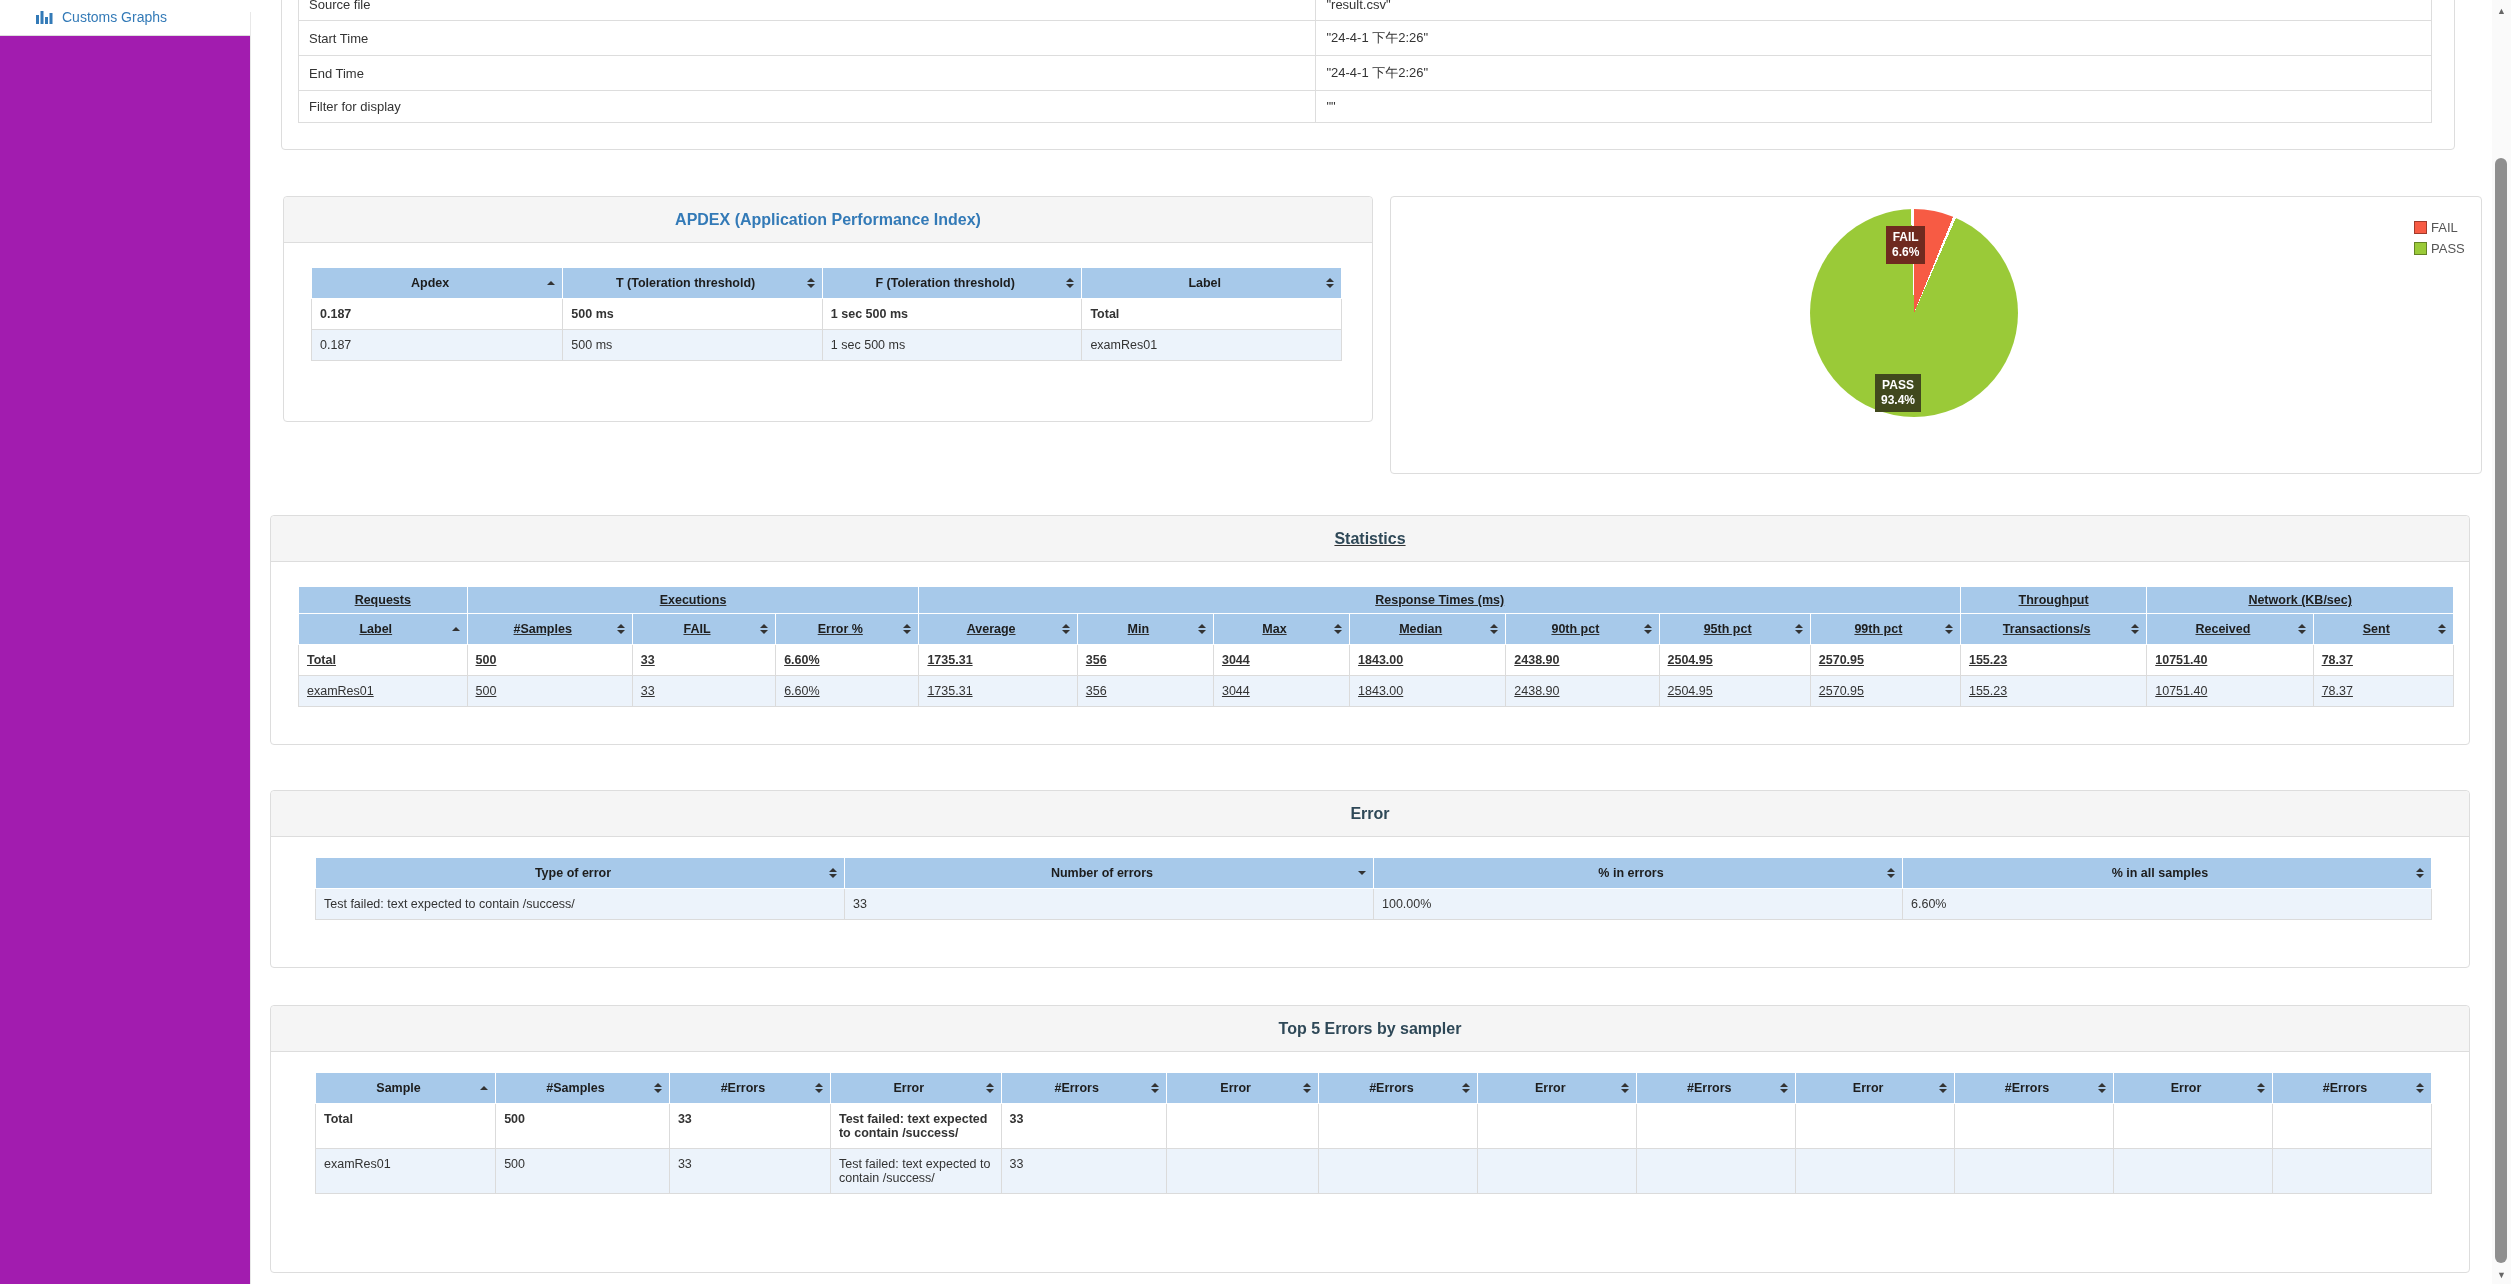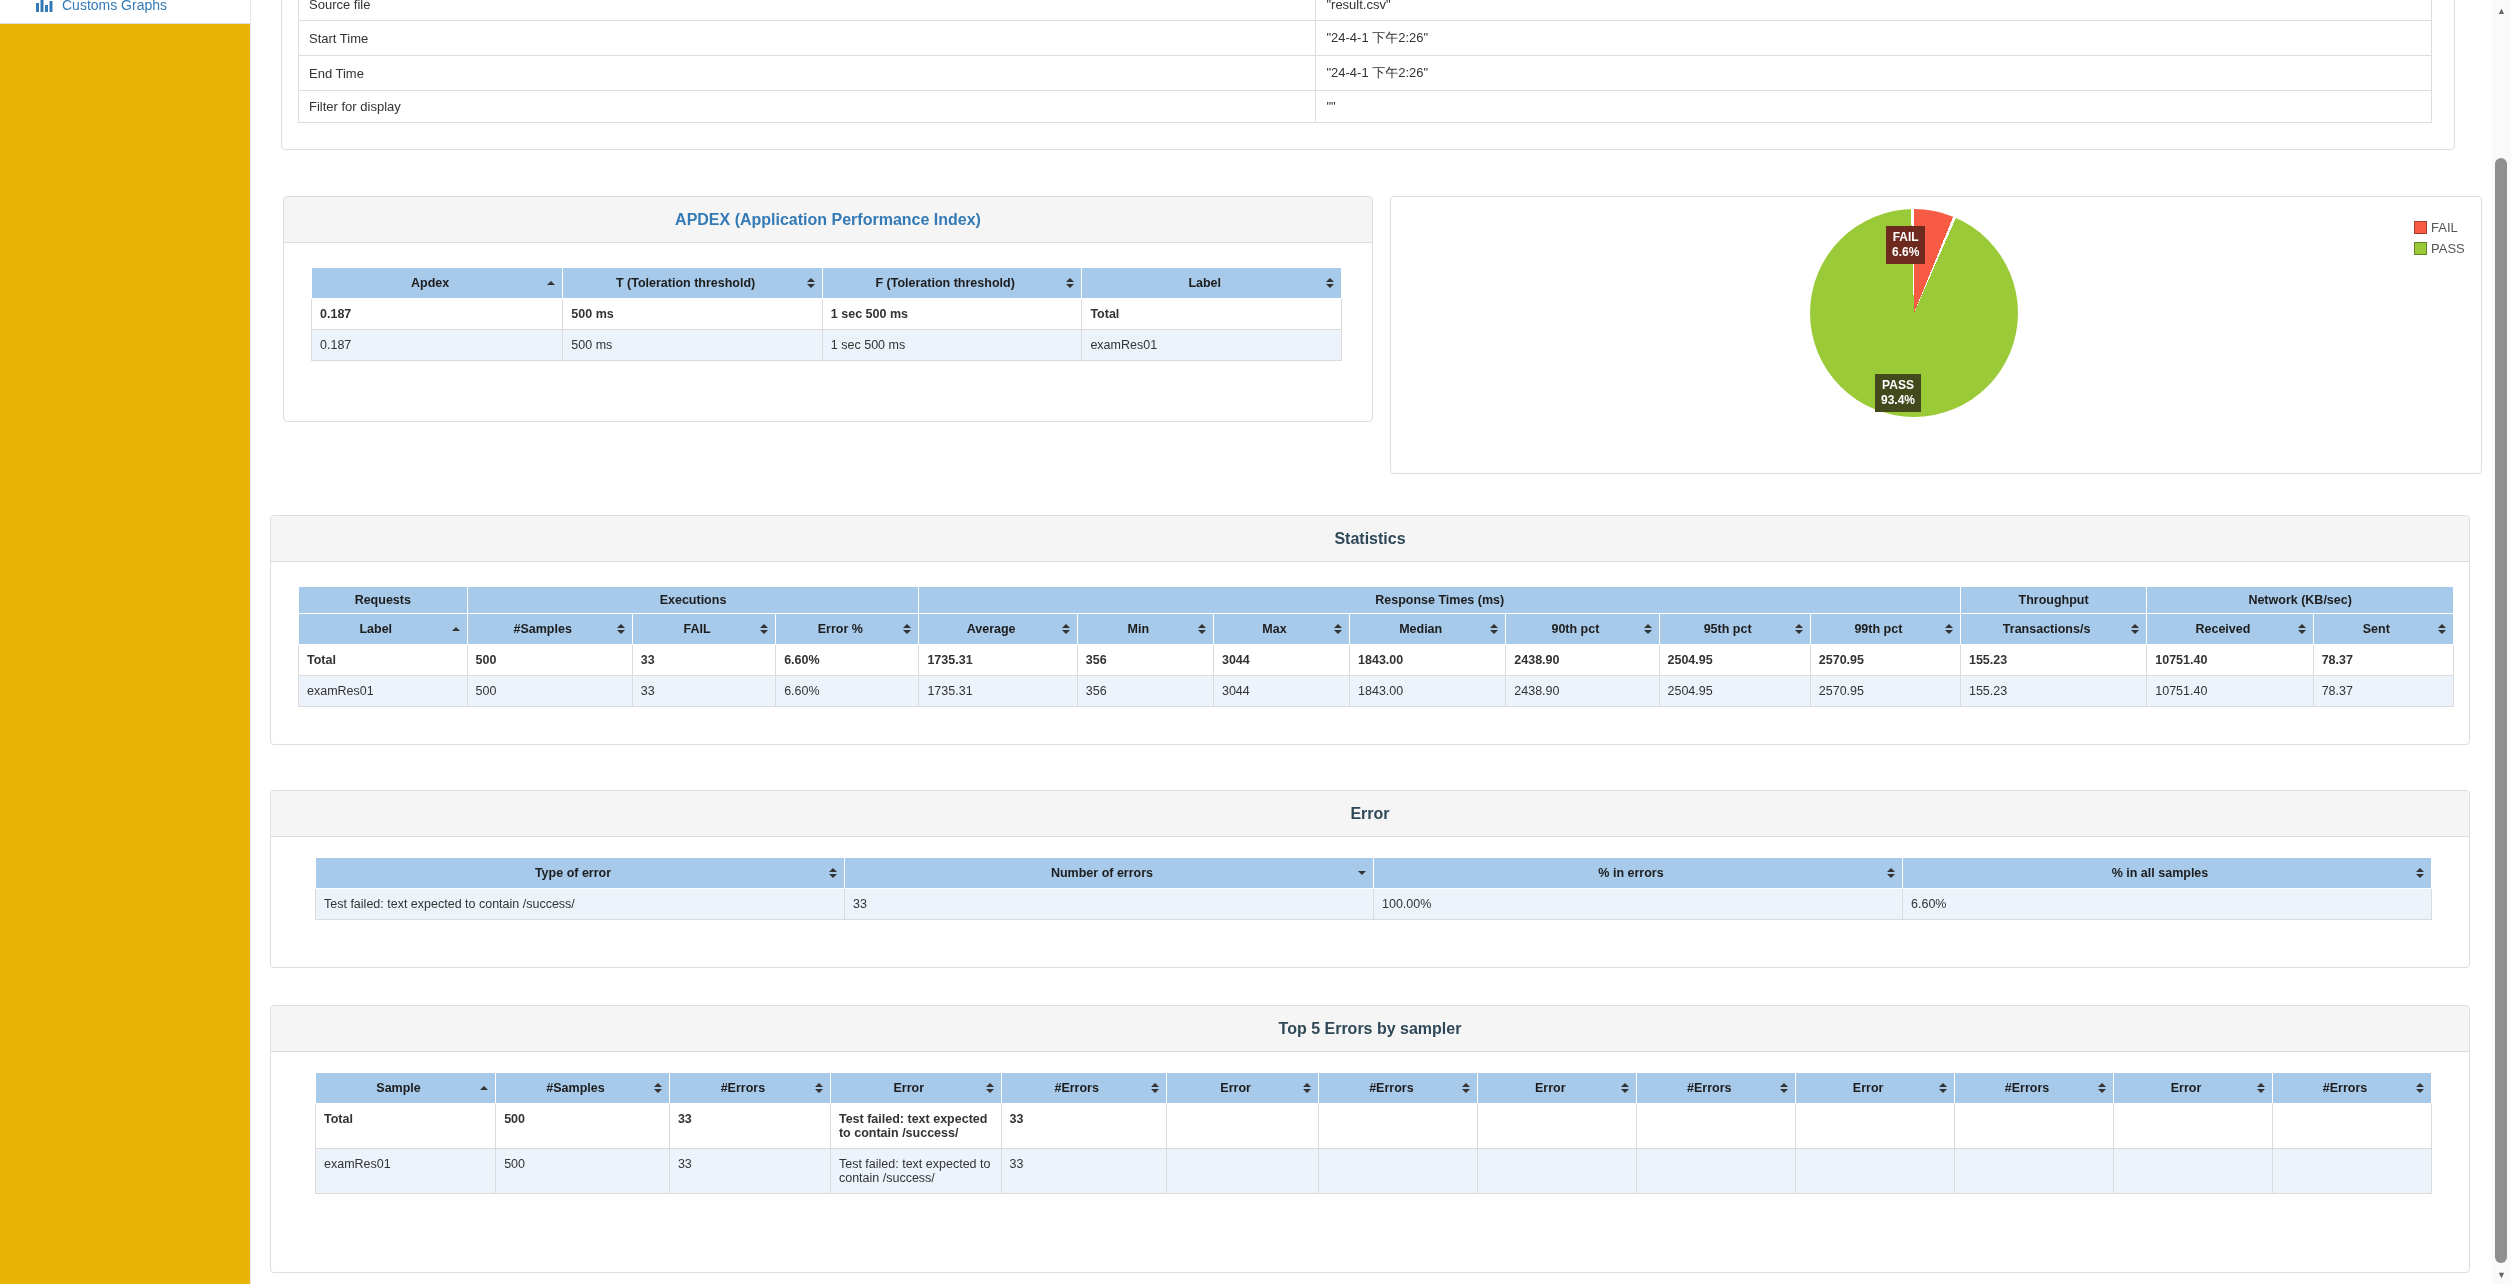--- a/index.html
+++ b/index.html
@@ -2,21 +2,21 @@
 <html><head>
 <meta charset="utf-8">
 <style>
   html,body{margin:0;padding:0;}
   body{
     width:2511px;height:1284px;overflow:hidden;position:relative;
     background:#ffffff;color:#333;
     font-family:"Liberation Sans",sans-serif;
   }
   
-  .sidebar{position:absolute;left:0;top:0;bottom:0;width:251px;background:#eab308;border-right:1px solid #e8e8e8;box-sizing:border-box;}
+  .sidebar{position:absolute;left:0;top:12px;bottom:0;width:251px;background:#a21caf;border-right:1px solid #e8e8e8;box-sizing:border-box;}
   .side-item{position:absolute;top:-13px;left:0;right:0;height:37px;background:#fff;border-bottom:1px solid #ddd;
     color:#337ab7;font-size:14px;line-height:37px;padding-left:62px;box-sizing:border-box;cursor:pointer;}
   .side-item svg{position:absolute;left:36px;top:10px;}
   
   .content{position:absolute;left:251px;top:0;right:19px;bottom:0;}
   .panel{position:absolute;background:#fff;border:1px solid #ddd;border-radius:4px;box-sizing:border-box;}
   .panel-h{height:45px;line-height:45px;background:#f5f5f5;border-bottom:1px solid #ddd;border-radius:4px 4px 0 0;
     text-align:center;font-size:16px;font-weight:bold;color:#2e4857;overflow:hidden;}
   .panel-h.link{color:#337ab7;}
   
@@ -154,21 +154,21 @@
           <span>FAIL</span>
         </div>
         <div class="legend-row">
           <span class="swatch" style="background: rgb(154, 202, 56);"></span>
           <span>PASS</span>
         </div>
       </div>
     </div>
   </div>
 
-  <div class="panel" style="left:19px;top:515px;width:2200px;height:230px;">
+  <div class="panel" style="left:19px;top:515px;width:2200px;height:230px;text-decoration:underline;">
     <div class="panel-h">Statistics</div>
     <div style="padding:24px 15px 16px 27px;">
       <table class="grid">
         <colgroup>
           <col style="width:7.8%">
             <col style="width:7.65%">
             <col style="width:6.63%">
             <col style="width:6.63%">
           <col style="width:7.33%">
             <col style="width:6.3%">

